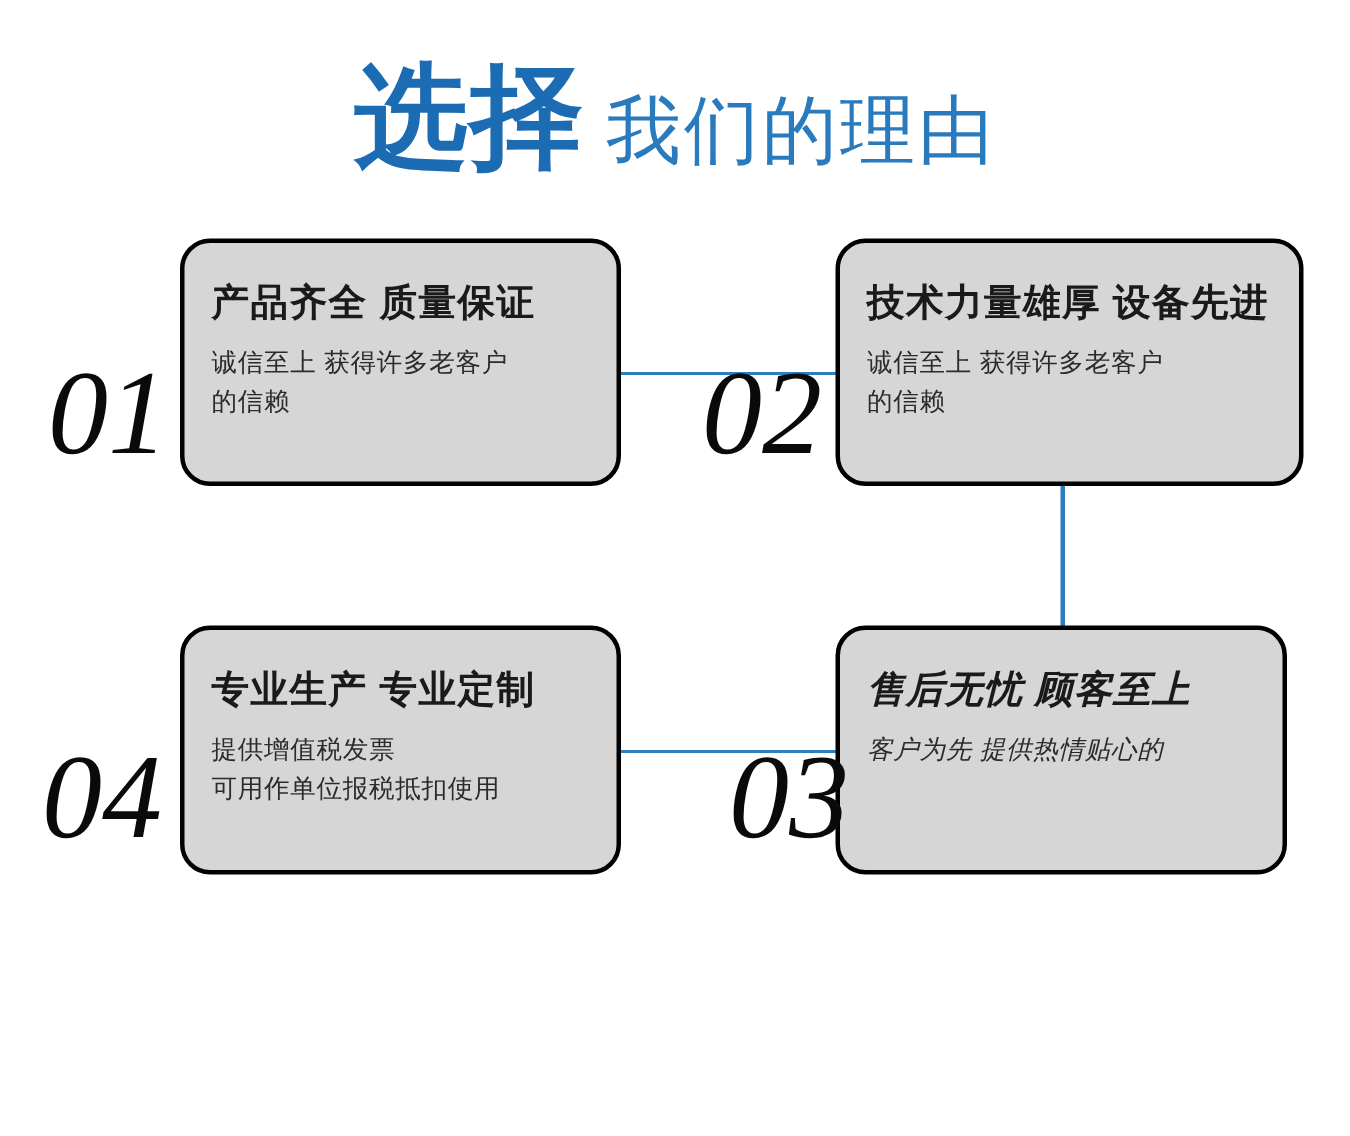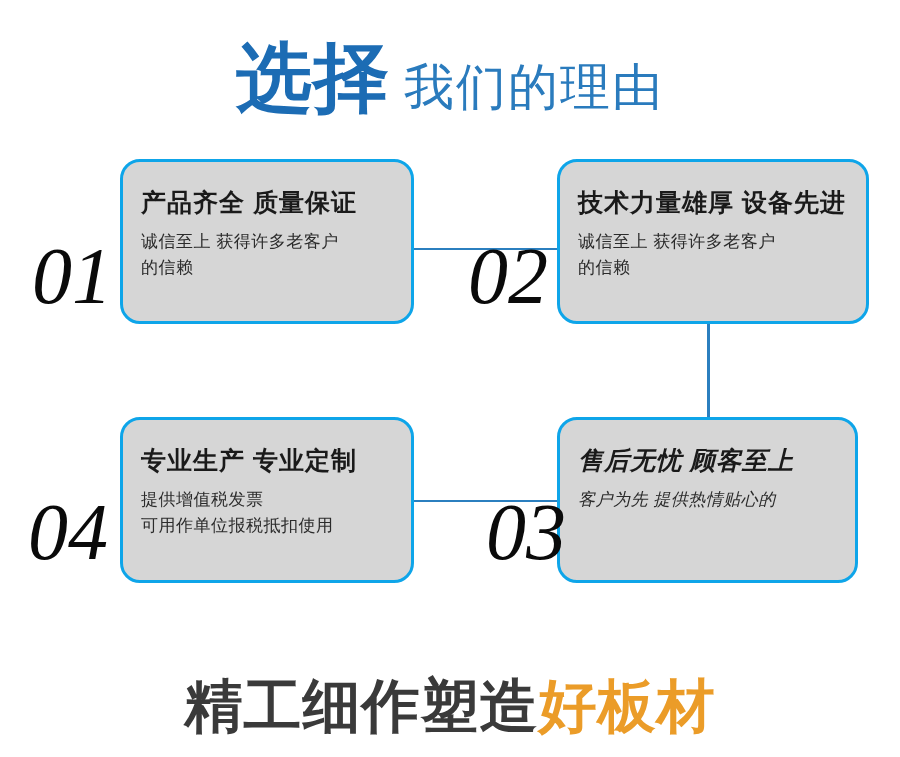--- a/index.html
+++ b/index.html
@@ -51,21 +51,21 @@
     position: absolute;
     background: #2b7fbf;
   }
   .conn-h { height: 2px; }
   .conn-v { width: 2px; }
 
   
   .card {
     position: absolute;
     background: #d6d6d6;
-    border: 3px solid #0ea5e9;
+    border: 3px solid #000000;
     border-radius: 20px;
     box-sizing: border-box;
     z-index: 3;
   }
   .card-inner {
     position: absolute;
     left: 18px;
     right: 12px;
     top: 26px;
   }
@@ -177,17 +177,14 @@
   <div class="card" style="left:557px; top:417px; width:301px; height:166px;font-style:italic;">
     <div class="card-inner">
       <div class="card-title">售后无忧 顾客至上</div>
       <div class="card-body">
         <span class="bline">客户为先 提供热情贴心的</span>
       </div>
     </div>
   </div>
   <div class="num" style="left:486px; top:492px;">03</div>
 
-  <div class="footer">
-    <span class="footer-dark">精工细作塑造</span><span class="footer-accent">好板材</span>
-  </div>
 
 </div>
 
 </body></html>

